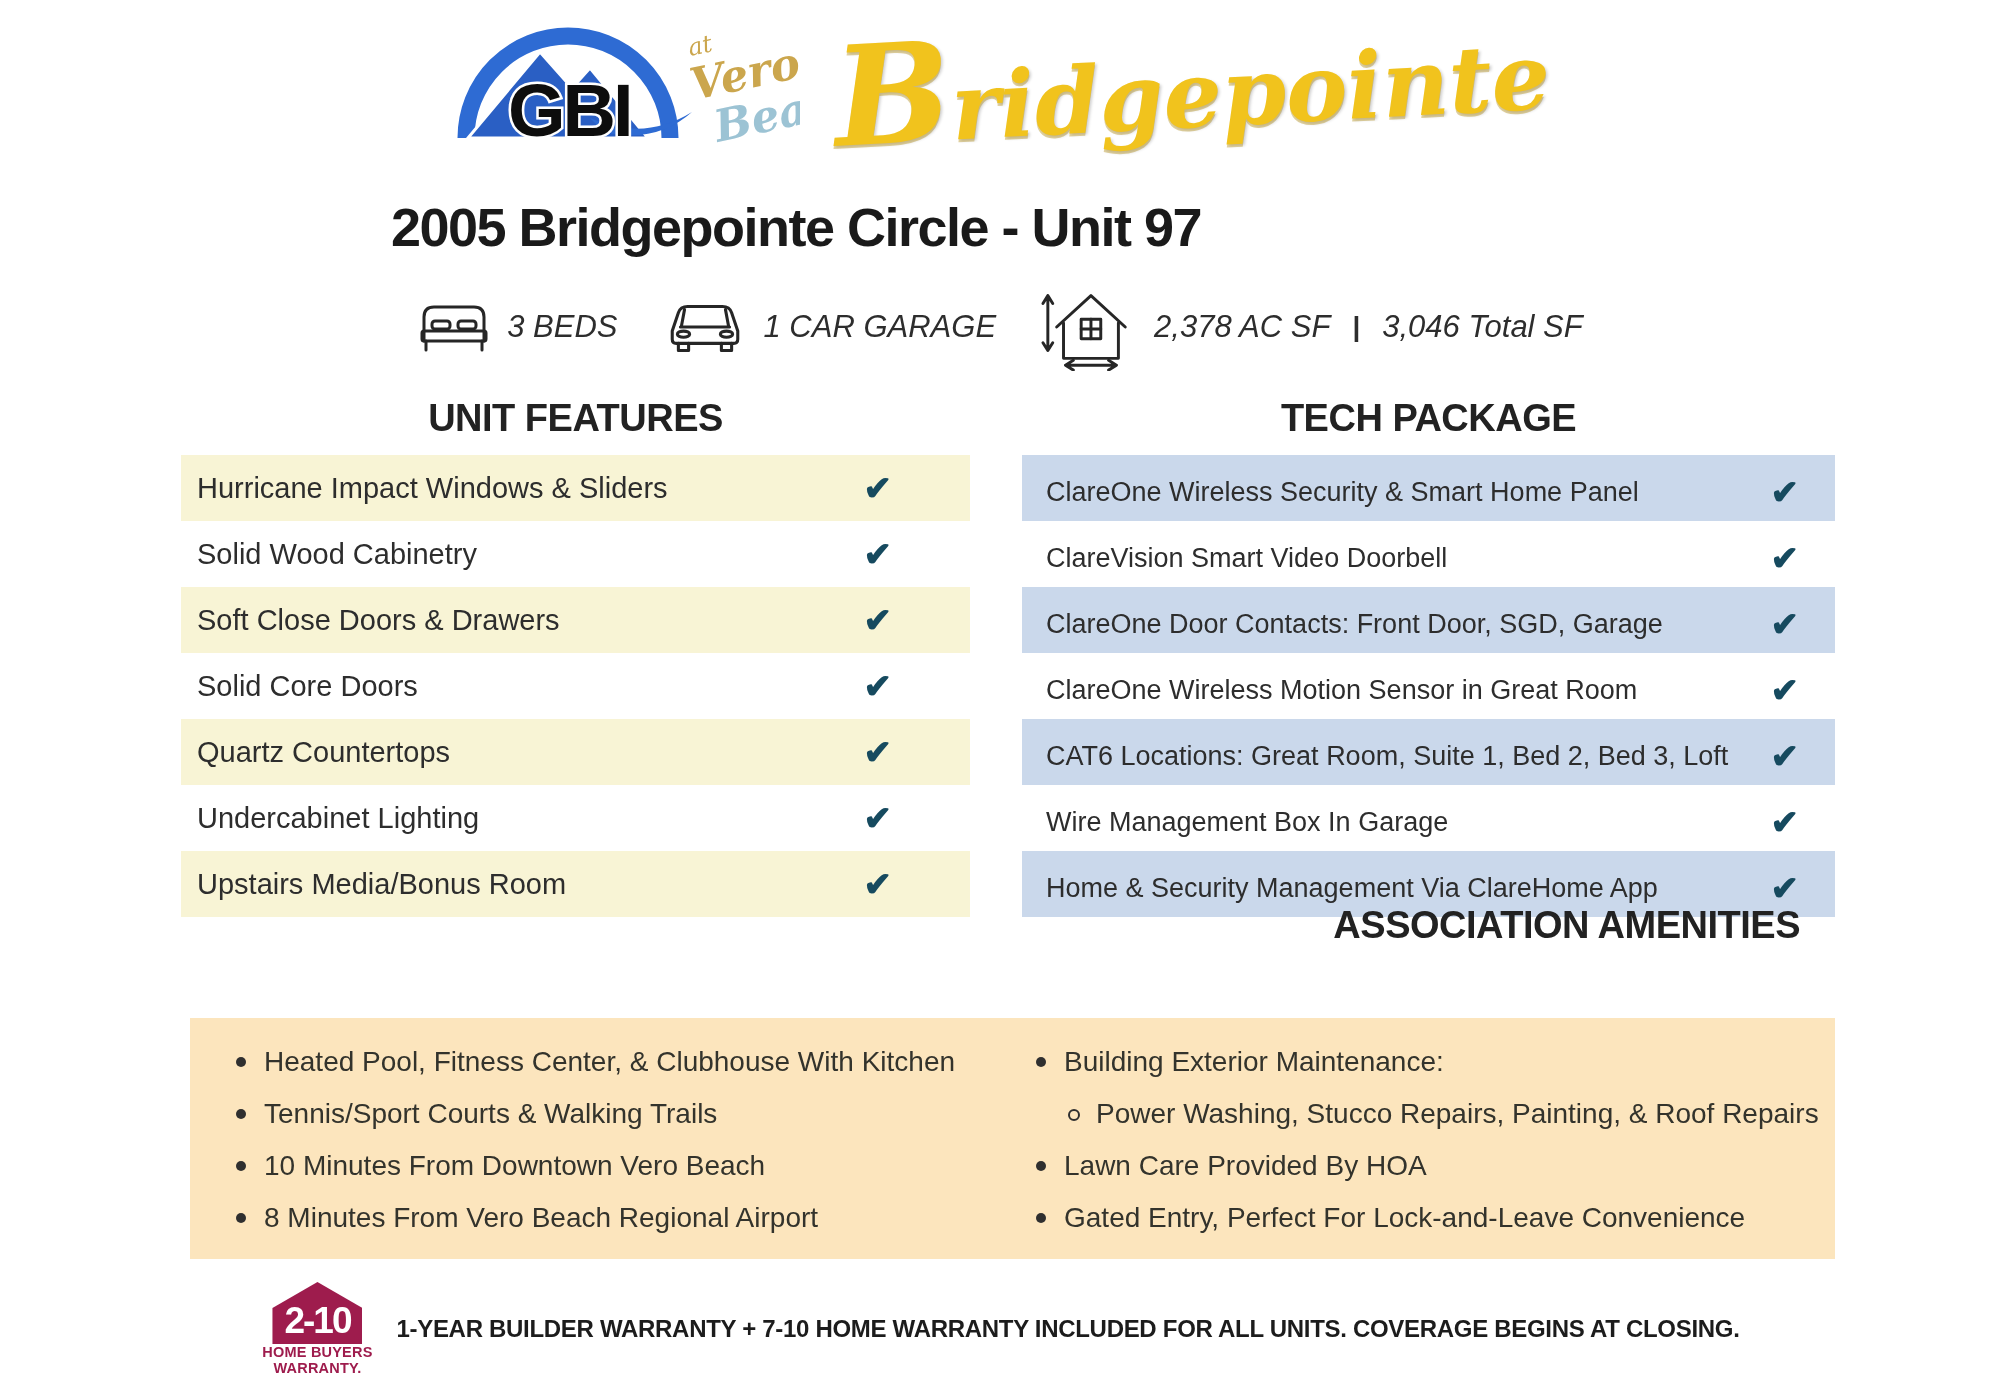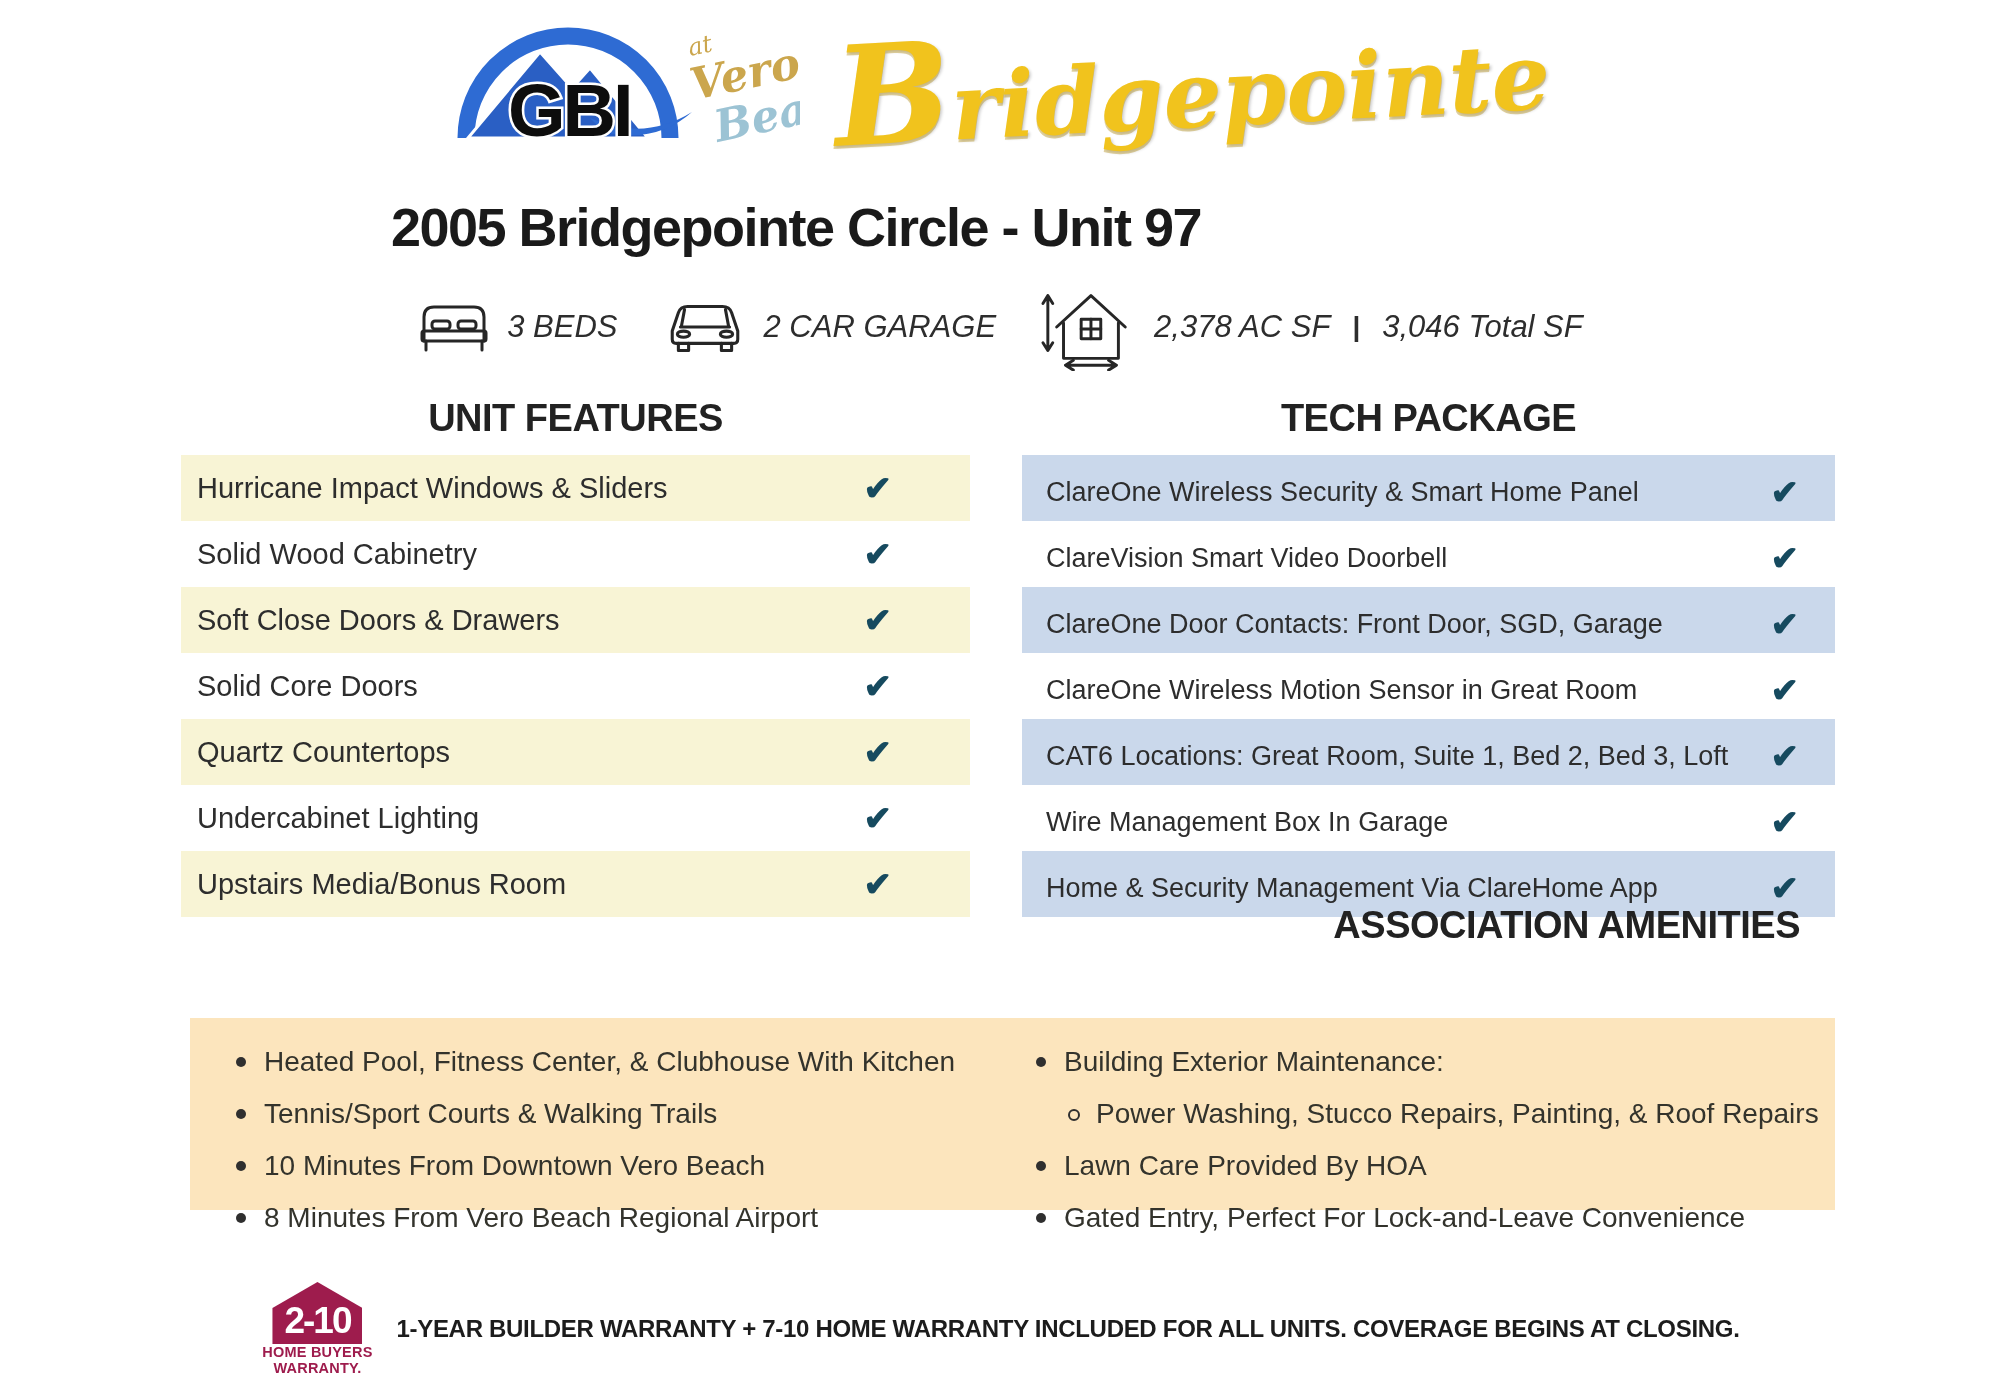--- a/index.html
+++ b/index.html
@@ -44,21 +44,21 @@
   .row{height:66px;display:flex;align-items:center;justify-content:space-between;
     box-sizing:border-box;white-space:nowrap;}
   #uf-table .row{padding:0 78px 0 16px;font-size:29px;}
   #tp-table .row{padding:8px 36px 0 24px;font-size:27px;}
   #uf-table .alt{background:#F8F4D5;}
   #tp-table .alt{background:#CAD8EB;}
   .check{color:#164A5F;font-size:34px;font-weight:700;line-height:1;}
   
   .amenities-head{position:absolute;top:904px;left:150px;width:1650px;text-align:right;
     font-size:38px;font-weight:700;letter-spacing:-0.5px;color:#222;}
-  .amenities{position:absolute;left:190px;top:1018px;width:1645px;height:192px;
+  .amenities{position:absolute;left:190px;top:1018px;width:1645px;height:241px;
     background:#FCE5BD;box-sizing:border-box;padding-top:26px;display:flex;}
   .amen-col{font-size:28px;color:#33332c;}
   .amen-col ul{margin:0;padding:0;list-style:none;}
   .amen-col li{position:relative;padding-left:34px;margin-bottom:16px;line-height:36px;white-space:nowrap;}
   .amen-col li .dot{position:absolute;left:6px;top:13px;width:10px;height:10px;border-radius:50%;
     background:#2f2f2f;}
   .amen-col li .circle{position:absolute;left:6px;top:13px;width:8px;height:8px;border-radius:50%;
     border:2.5px solid #2f2f2f;background:transparent;}
   .amen-left{width:800px;box-sizing:border-box;padding-left:40px;}
   .amen-right{flex:1;box-sizing:border-box;padding-left:40px;}
@@ -104,21 +104,21 @@
     <span class="stat-label">3 BEDS</span>
   </div>
   <div class="stat">
     <svg class="licon" width="86" height="66" viewBox="0 0 84 64">
       <path d="M10 44 V36 L16 18 Q18 12 25 12 H59 Q66 12 68 18 L74 36 V44 Q74 48 70 48 H14 Q10 48 10 44 Z"></path>
       <path d="M18 32 H66 M22 15 L19 31 M62 15 L65 31"></path>
       <ellipse cx="21" cy="39" rx="6" ry="3"></ellipse>
       <ellipse cx="63" cy="39" rx="6" ry="3"></ellipse>
       <path d="M16 48 V55 H26 V48 M58 48 V55 H68 V48"></path>
     </svg>
-    <span class="stat-label">2 CAR GARAGE</span>
+    <span class="stat-label">1 CAR GARAGE</span>
   </div>
   <div class="stat">
     <svg class="licon" width="98" height="88" viewBox="0 0 100 88">
       <path d="M8 12 V68 M8 12 l-5 8 M8 12 l5 8 M8 68 l-5 -8 M8 68 l5 -8"></path>
       <path d="M24 40 V76 H80 V40"></path>
       <path d="M17 44 L52 12 L87 44"></path>
       <rect x="42" y="36" width="20" height="20"></rect>
       <path d="M52 36 V56 M42 46 H62"></path>
       <path d="M26 83 H78 M26 83 l8 -5 M26 83 l8 5 M78 83 l-8 -5 M78 83 l-8 5"></path>
     </svg>

